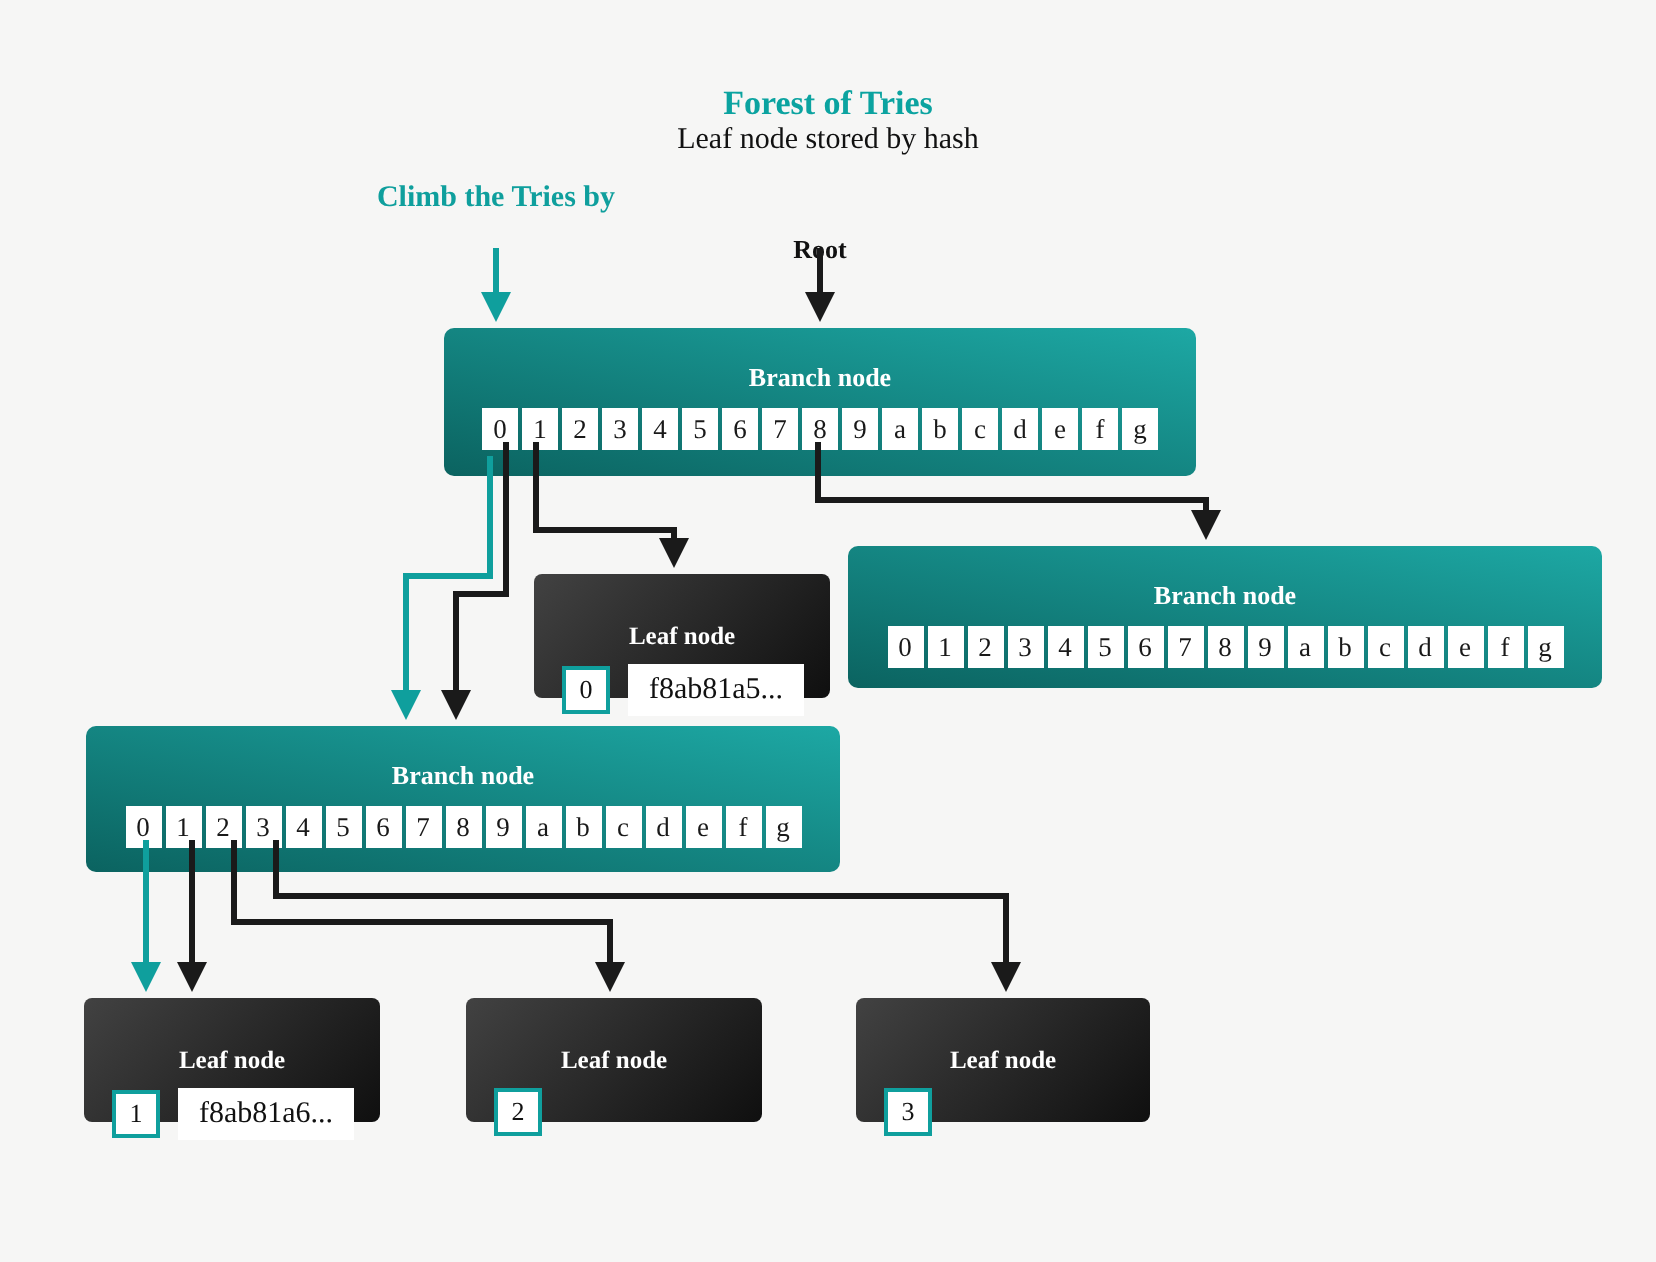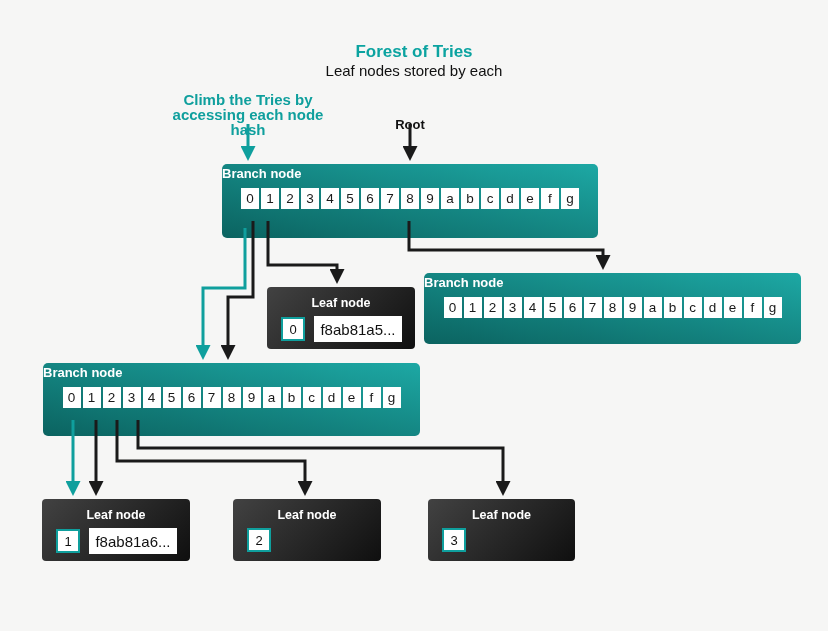--- a/index.html
+++ b/index.html
@@ -5,20 +5,21 @@
   html,body { margin:0; padding:0; }
   body {
     font-family: "Liberation Sans", sans-serif;
     background:#f6f6f5;
   }
   #canvas {
     position:relative;
     width:828px; height:631px;
     background:#f6f6f5;
     overflow:hidden;
+    font-family:Liberation Serif, serif;
   }
   .title {
     position:absolute; top:42px; left:0; width:828px;
     text-align:center; font-size:17px; font-weight:bold; color:#0ba3a0;
   }
   .subtitle {
     position:absolute; top:62px; left:0; width:828px;
     text-align:center; font-size:15px; font-weight:400; color:#111;
   }
   .climb-note {
@@ -28,35 +29,35 @@
   }
   .root-note {
     position:absolute; top:117px; left:385px; width:50px;
     text-align:center; font-size:13px; font-weight:600; color:#111;
   }
   .branch-node {
     position:absolute; border-radius:5px; color:#fff;
     background:linear-gradient(to top right,#0b6360,#1da8a4);
   }
   .branch-title {
-    font-weight:bold; font-size:13px; margin-top:2px;
+    text-align:center; font-weight:bold; font-size:13px; margin-top:17px;
   }
   .cells {
     display:flex; justify-content:center; gap:2px; margin-top:7px;
   }
   .cell {
     width:18px; height:21px; background:#fff; color:#191919;
     font-size:13.5px; display:flex; align-items:center; justify-content:center;
   }
   .leaf-node {
     position:absolute; border-radius:4px; color:#fff;
     background:linear-gradient(135deg,#424242,#0f0f0f);
   }
   .leaf-title {
-    text-align:center; font-weight:bold; font-size:12.5px; margin-top:9px;
+    text-align:center; font-weight:bold; font-size:12.5px; margin-top:24px;
   }
   .leaf-row {
     display:flex; align-items:center; gap:9px; margin:6px 13px 0 14px;
   }
   .index-cell {
     width:20px; height:20px; flex:0 0 auto; background:#fff; color:#111;
     border:2px solid #0f9f9d; font-size:13px;
     display:flex; align-items:center; justify-content:center;
   }
   .hash-box {
@@ -70,25 +71,24 @@
   #connectors path.c { fill:none; stroke-width:3; }
   #connectors path.black { stroke:#1a1a1a; }
   #connectors path.teal { stroke:#0f9f9d; }
 </style>
 </head>
 <body>
 
 <div id="canvas">
 
   <div class="title">Forest of Tries</div>
-  <div class="subtitle">Leaf nodes stored by each</div>
+  <div class="subtitle">Leaf node stored by hash</div>
 
   <div class="climb-note">
     <div>Climb the Tries by</div>
-    <div>accessing each node hash</div>
   </div>
 
   <div class="root-note">Root</div>
 
   <div class="branch-node" style="left:222px; top:164px; width:376px; height:74px;">
     <div class="branch-title">Branch node</div>
     <div class="cells">
         <span class="cell">0</span>
         <span class="cell">1</span>
         <span class="cell">2</span>

